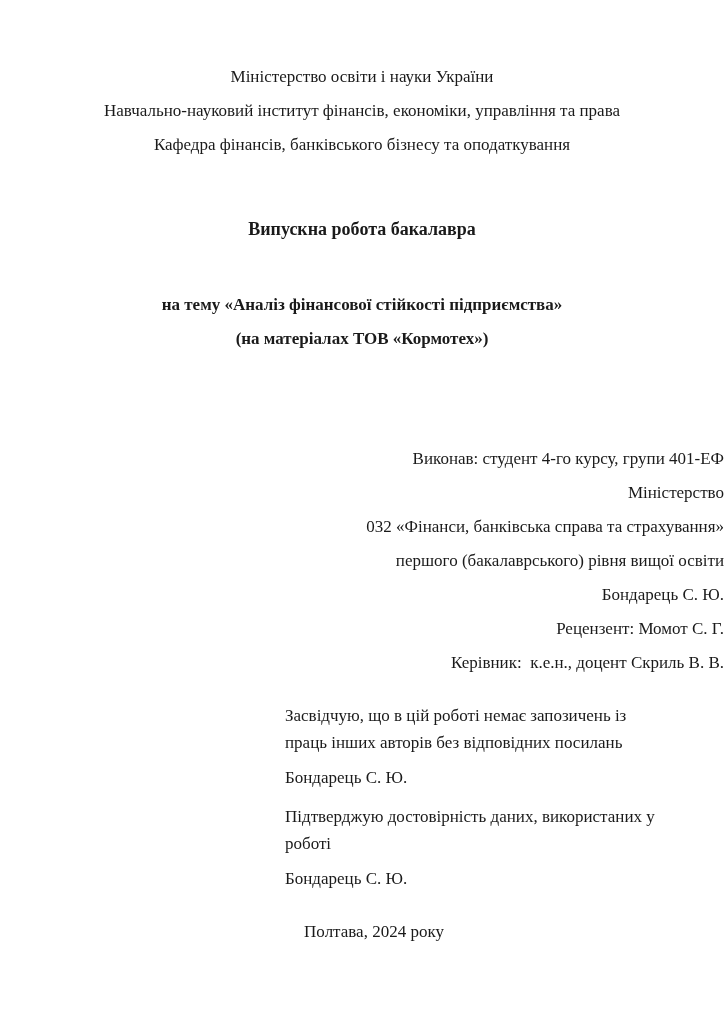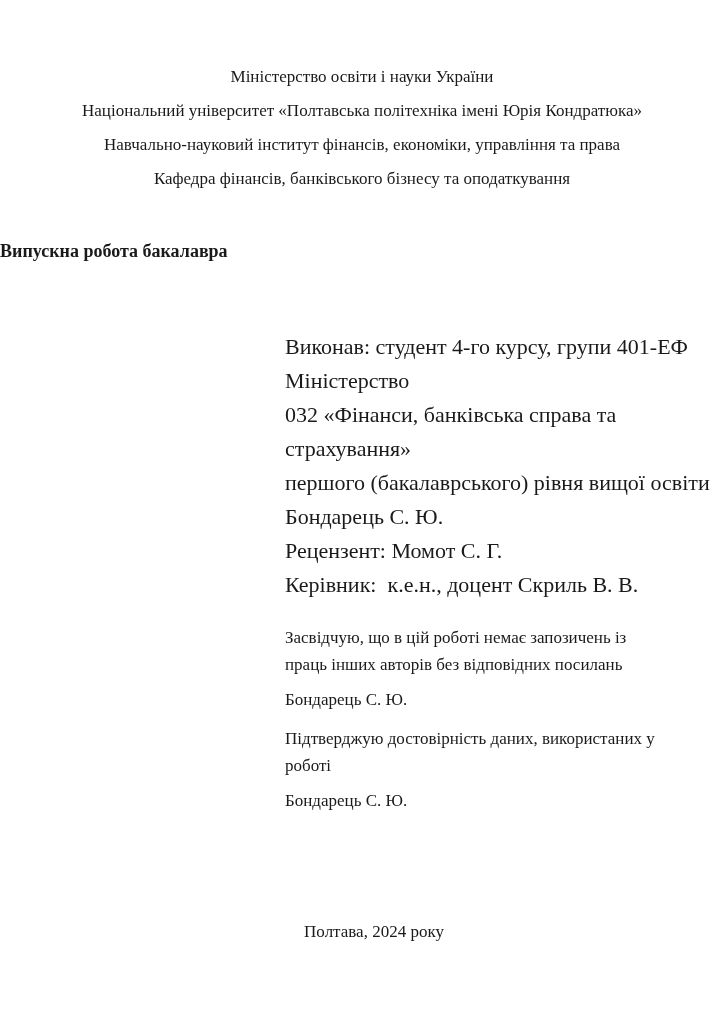--- a/index.html
+++ b/index.html
@@ -24,39 +24,41 @@
   .header-block {
     padding-top: 60px;
     text-align: center;
     font-size: 17px;
     line-height: 34px;
   }
   .header-line {
     white-space: nowrap;
   }
   .title-block {
-    margin-top: 38px;
+    margin-top: 50px;
+    text-align: center;
   }
   .main-title {
     font-size: 18px;
     font-weight: bold;
     line-height: 34px;
   }
   .topic-block {
     margin-top: 42px;
     text-align: center;
     font-size: 17px;
     font-weight: bold;
     line-height: 34px;
   }
   .info-block {
-    margin-top: 62px;
+    margin-top: 86px;
     margin-left: 285px;
-    font-size: 22px;
+    font-size: 17px;
     line-height: 34px;
+    text-align: right;
   }
   .info-line {
     white-space: pre-wrap;
   }
   .statements-block {
     margin-top: 22px;
     margin-left: 285px;
     width: 372px;
     font-size: 17px;
   }
@@ -77,29 +79,32 @@
     font-size: 17px;
   }
 </style>
 </head>
 <body>
 
 <div class="page">
 
   <div class="header-block">
     <div class="header-line">Міністерство освіти і науки України</div>
-    <div class="header-line">Національний університет «Полтавська політехніка імені Юрія Кондратюка»</div>
     <div class="header-line">Навчально-науковий інститут фінансів, економіки, управління та права</div>
     <div class="header-line">Кафедра фінансів, банківського бізнесу та оподаткування</div>
   </div>
 
   <div class="title-block">
     <div class="main-title">Випускна робота бакалавра</div>
   </div>
 
+  <div class="topic-block">
+    <div>на тему «Аналіз фінансової стійкості підприємства»</div>
+    <div>(на матеріалах ТОВ «Кормотех»)</div>
+  </div>
 
   <div class="info-block">
     <div class="info-line">Виконав: студент 4-го курсу, групи 401-ЕФ</div>
     <div class="info-line">Міністерство</div>
     <div class="info-line">032 «Фінанси, банківська справа та страхування»</div>
     <div class="info-line">першого (бакалаврського) рівня вищої освіти</div>
     <div class="info-line">Бондарець С. Ю.</div>
     <div class="info-line">Рецензент: Момот С. Г.</div>
     <div class="info-line">Керівник:  к.е.н., доцент Скриль В. В.</div>
   </div>

